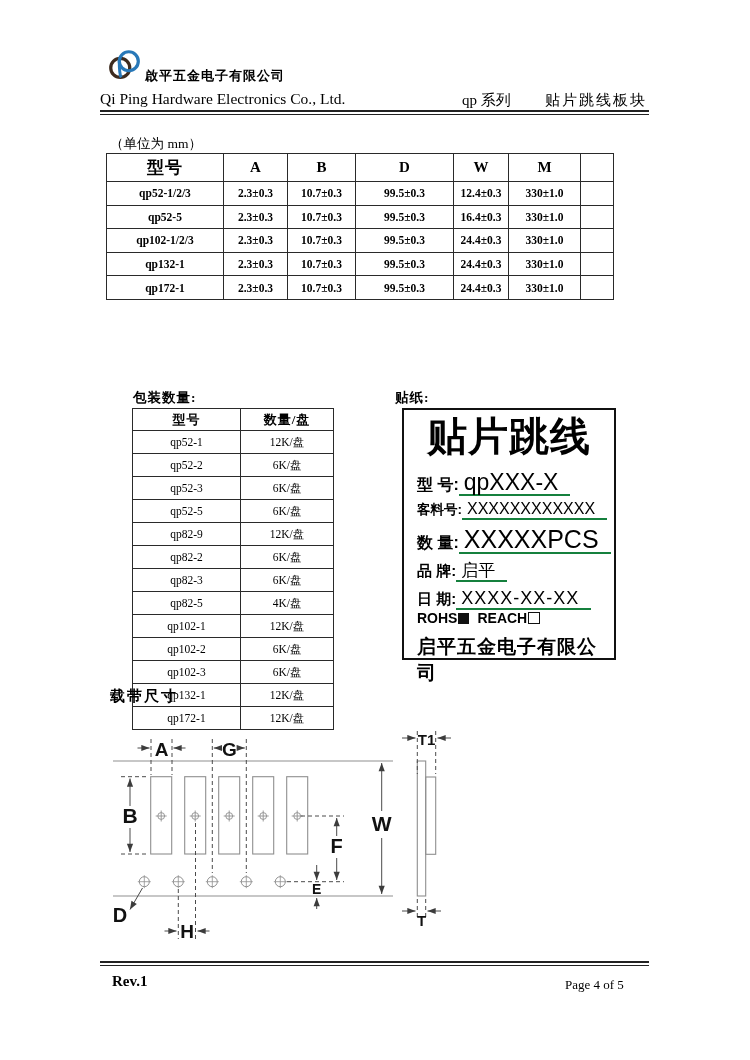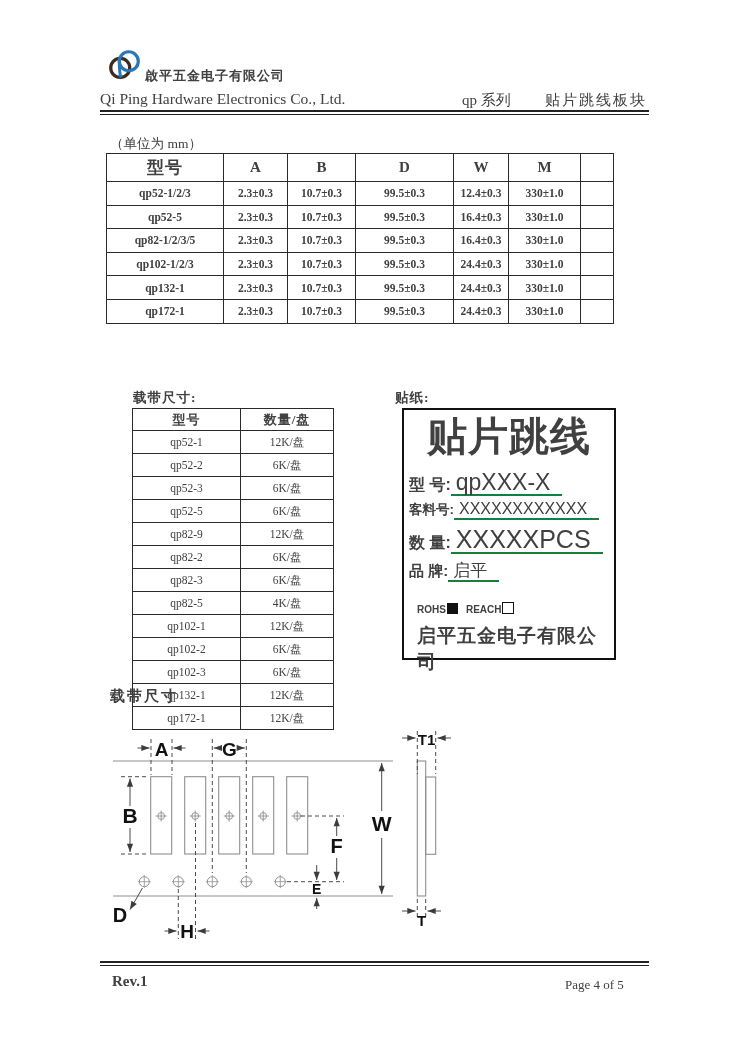--- a/index.html
+++ b/index.html
@@ -1,17 +1,17 @@
 <!DOCTYPE html>
 <html><head>
 <meta charset="utf-8">
 <style>
   html,body{margin:0;padding:0;background:#e8e8e8;}
   .page{position:relative;width:750px;height:1060px;background:#ffffff;margin:0 auto;
-        font-family:"Liberation Serif","DejaVu Serif",serif;color:#404040;overflow:hidden;}
+        font-family:"Liberation Serif","DejaVu Serif",serif;color:#000000;overflow:hidden;}
 
   
   .logo{position:absolute;left:106px;top:46px;width:38px;height:40px;}
   .company-cn{position:absolute;left:145px;top:67px;font-size:13px;font-weight:bold;
               font-family:"Liberation Sans","DejaVu Sans",sans-serif;letter-spacing:1px;}
   .hdr-row{position:absolute;left:100px;top:90px;width:549px;height:18px;font-size:15.5px;}
   .hdr-en{position:absolute;left:0;top:0;}
   .hdr-series{position:absolute;left:362px;top:1px;font-size:15px;}
   .hdr-module{position:absolute;left:445px;top:1px;font-size:15px;letter-spacing:2px;}
   .dbl-rule{position:absolute;left:100px;width:549px;height:2px;
@@ -37,29 +37,29 @@
   .pack thead th{height:21px;font-size:13px;font-weight:600;letter-spacing:1px;}
   .pack tbody tr{height:23px;}
   .pack tbody td{font-size:11.5px;}
 
   
   .sticker-title{position:absolute;left:395px;top:389px;font-size:13.5px;font-weight:600;letter-spacing:1px;}
   .sticker{position:absolute;left:402px;top:408px;width:214px;height:252px;border:2px solid #111;
            box-sizing:border-box;font-family:"Liberation Sans","DejaVu Sans",sans-serif;}
   .sticker-product{margin-top:3px;text-align:center;font-family:"Liberation Serif","DejaVu Serif",serif;
                    font-weight:bold;font-size:40px;line-height:48px;letter-spacing:1px;}
-  .fld{display:flex;align-items:baseline;padding-left:5px;white-space:nowrap;}
+  .fld{display:flex;align-items:baseline;padding-left:13px;white-space:nowrap;}
   .fld .lb{font-weight:bold;}
   .fld .vl{font-weight:normal;border-bottom:2px solid #15803d;padding:0 12px 0 5px;line-height:1.05;}
   .f0{margin-top:9px;}  .f0 .lb{font-size:16px;} .f0 .vl{font-size:23px;}
   .f1{margin-top:5px;}  .f1 .lb{font-size:13.5px;} .f1 .vl{font-size:16px;}
   .f2{margin-top:6px;}  .f2 .lb{font-size:16px;} .f2 .vl{font-size:25px;}
   .f3{margin-top:8px;}  .f3 .lb{font-size:15px;} .f3 .vl{font-size:17px;}
   .f4{margin-top:7px;}  .f4 .lb{font-size:15px;} .f4 .vl{font-size:18px;letter-spacing:1px;}
-  .rohs-row{margin-top:20px;padding-left:13px;font-size:10px;font-weight:bold;}
+  .rohs-row{margin-top:0;padding-left:13px;font-size:14px;font-weight:bold;}
   .sq{display:inline-block;vertical-align:-1px;}
   .sq-filled{width:11px;height:11px;background:#111;margin:0 8px 0 1px;}
   .sq-empty{width:10px;height:10px;border:1.5px solid #111;margin-left:1px;}
   .sticker-company{margin-top:8px;padding-left:13px;font-size:19px;font-weight:bold;letter-spacing:1px;}
 
   
   .tape-title{position:absolute;left:110px;top:687px;font-size:15px;font-weight:bold;letter-spacing:2px;}
   .tape-svg{position:absolute;left:100px;top:712px;}
   .tape-svg text{font-family:"Liberation Sans","DejaVu Sans",sans-serif;font-weight:bold;fill:#111;}
 
@@ -120,29 +120,20 @@
         <tr>
           <td>qp52-5</td>
           <td>2.3±0.3</td>
           <td>10.7±0.3</td>
           <td>99.5±0.3</td>
           <td>16.4±0.3</td>
           <td>330±1.0</td>
           <td></td>
         </tr>
         <tr>
-          <td>qp82-1/2/3/5</td>
-          <td>2.3±0.3</td>
-          <td>10.7±0.3</td>
-          <td>99.5±0.3</td>
-          <td>16.4±0.3</td>
-          <td>330±1.0</td>
-          <td></td>
-        </tr>
-        <tr>
           <td>qp102-1/2/3</td>
           <td>2.3±0.3</td>
           <td>10.7±0.3</td>
           <td>99.5±0.3</td>
           <td>24.4±0.3</td>
           <td>330±1.0</td>
           <td></td>
         </tr>
         <tr>
           <td>qp132-1</td>
@@ -158,21 +149,21 @@
           <td>2.3±0.3</td>
           <td>10.7±0.3</td>
           <td>99.5±0.3</td>
           <td>24.4±0.3</td>
           <td>330±1.0</td>
           <td></td>
         </tr>
       </tbody>
   </table>
 
-  <div class="pack-title">载带尺寸:</div>
+  <div class="pack-title">包装数量:</div>
   <table class="pack">
     <colgroup>
         <col style="width:108px">
         <col style="width:93px">
       </colgroup>
     <thead>
       <tr>
         <th>型号</th>
         <th>数量/盘</th>
       </tr>
@@ -244,20 +235,24 @@
       <span class="lb">客料号:</span>
       <span class="vl">XXXXXXXXXXXX</span>
     </div>
     <div class="fld f2">
       <span class="lb">数 量:</span>
       <span class="vl">XXXXXPCS</span>
     </div>
     <div class="fld f3">
       <span class="lb">品 牌:</span>
       <span class="vl">启平</span>
+    </div>
+    <div class="fld f4">
+      <span class="lb">日 期:</span>
+      <span class="vl">XXXX-XX-XX</span>
     </div>
     <div class="rohs-row">
       <span>ROHS</span><span class="sq sq-filled"></span><span>REACH</span><span class="sq sq-empty"></span>
     </div>
     <div class="sticker-company">启平五金电子有限公司</div>
   </div>
 
   <div class="tape-title">载带尺寸</div>
   <svg class="tape-svg" width="360" height="235" viewBox="0 0 360 235">
     <defs>

